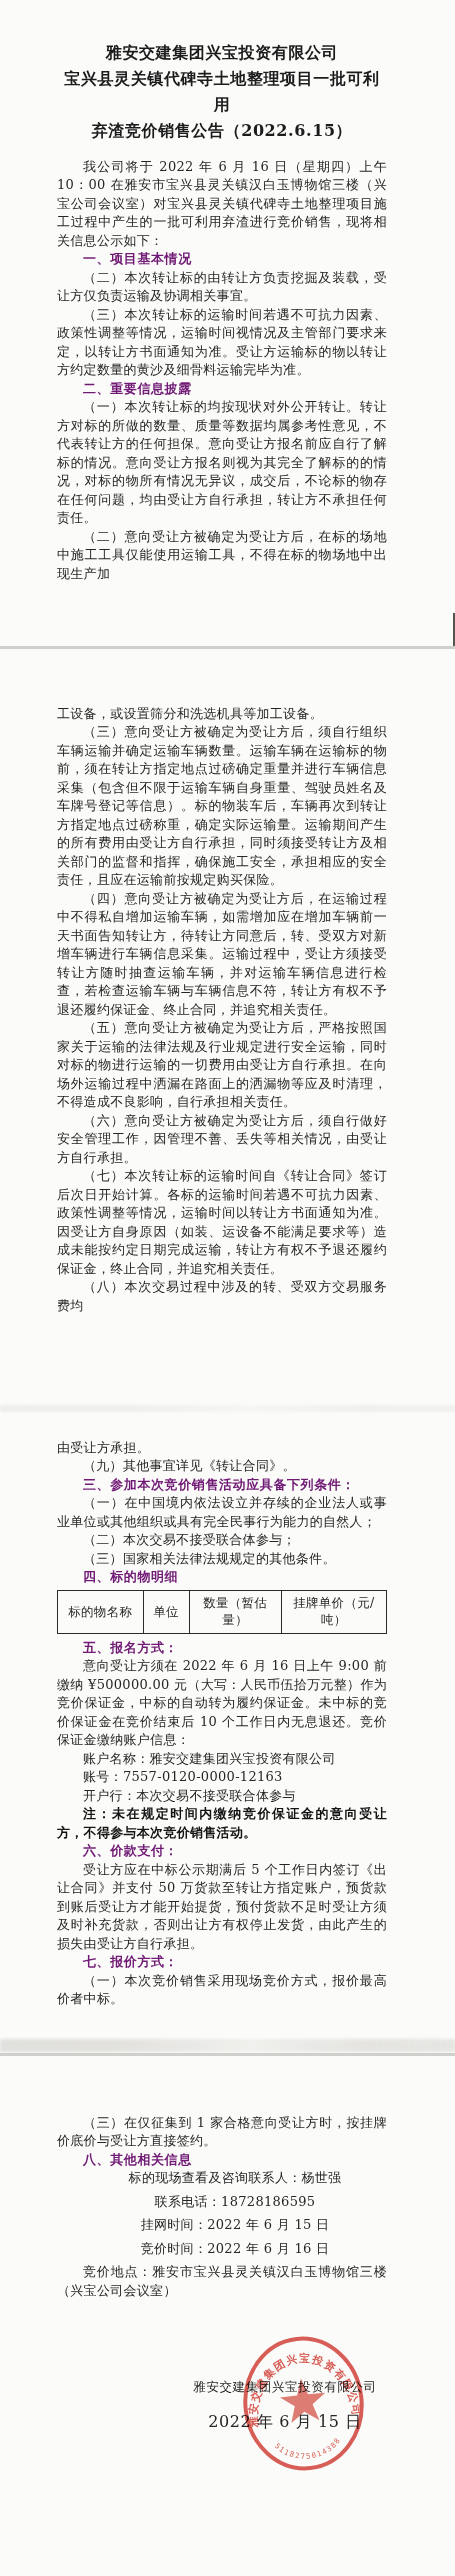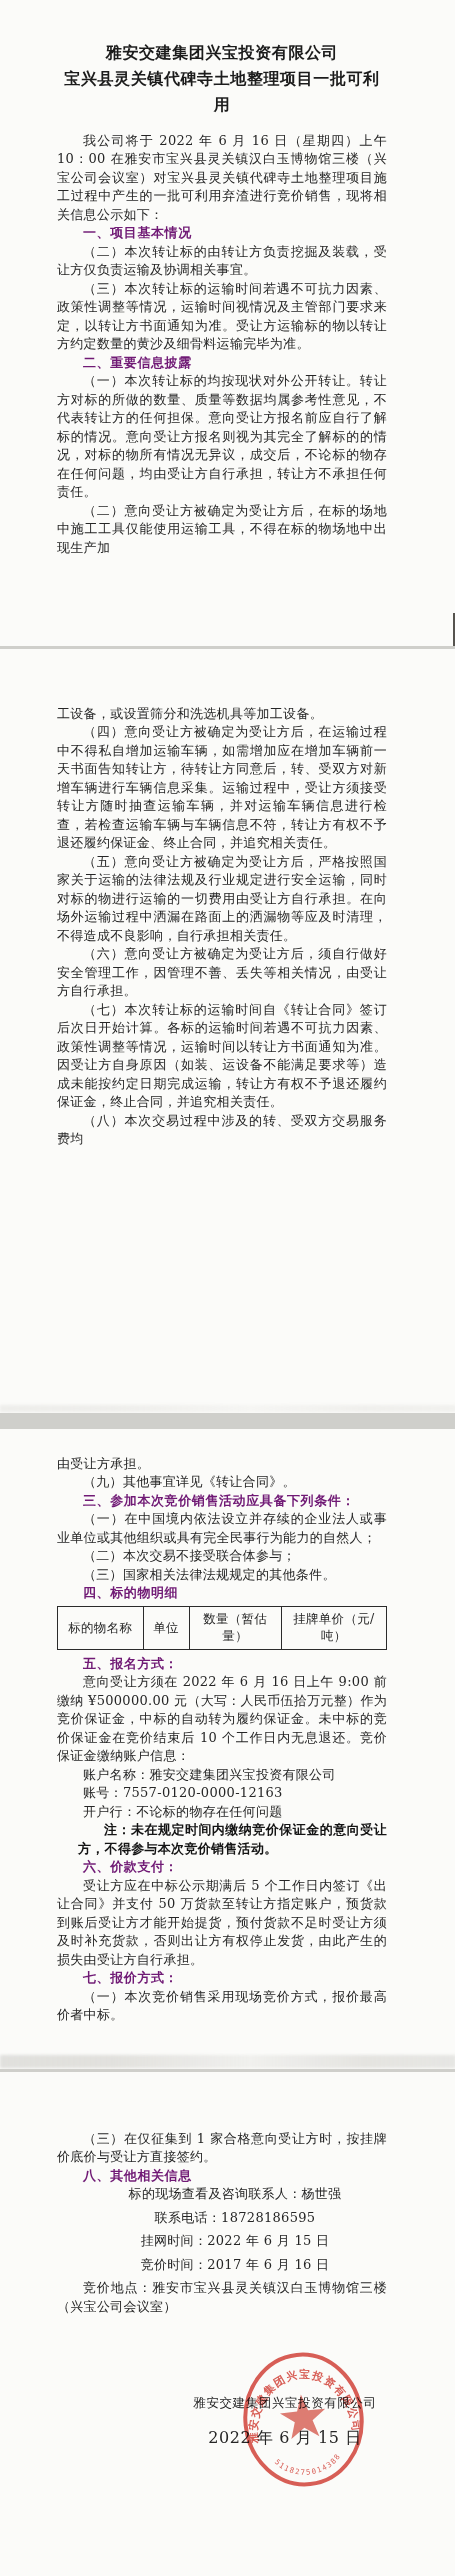--- a/index.html
+++ b/index.html
@@ -9,21 +9,21 @@
     font-family:"DejaVu Serif","Liberation Serif",serif;
     color:#262626;
   }
   .page{
     position:relative;
     background:#fbfbf9;
     box-sizing:border-box;
     overflow:hidden;
   }
   #page1{height:646px;padding:40px 69px 0 57px;margin-bottom:2.8px;}
-  #page2{height:764px;padding:56px 69px 10px 57px;margin-bottom:16px;}
+  #page2{height:764px;padding:56px 69px 10px 57px;margin-bottom:0;}
   #page3{height:640px;padding:26px 69px 0 57px;margin-bottom:2.8px;}
   #page4{height:560px;padding:58px 69px 0 57px;}
 
   .doc-title{
     font-weight:bold;
     font-size:16px;
     line-height:26px;
     text-align:center;
     letter-spacing:0.6px;
     color:#1c1c1c;
@@ -44,21 +44,20 @@
     font-weight:bold;
     font-family:"Liberation Sans","DejaVu Sans",sans-serif;
     text-align:left;
     color:#701a75;
     letter-spacing:0.6px;
   }
   p.note{
     font-weight:bold;
     font-family:"Liberation Sans","DejaVu Sans",sans-serif;
     color:#141414;
-    margin-left:21px;
   }
   p.kv{text-align:center;margin-bottom:5.1px;}
 
   table.goods{
     width:100%;
     border-collapse:collapse;
     border:1.1px solid #2b2b2b;
     margin:3.4px 0 4.6px 0;
     table-layout:fixed;
   }
@@ -107,33 +106,35 @@
     background:#56544f;
   }
 </style>
 </head>
 <body>
 
 <div class="page" id="page1">
   <div class="doc-title">
     <div>雅安交建集团兴宝投资有限公司</div>
     <div>宝兴县灵关镇代碑寺土地整理项目一批可利用</div>
+    <div>弃渣竞价销售公告（2022.6.15）</div>
   </div>
   <p>我公司将于 2022 年 6 月 16 日（星期四）上午 10：00 在雅安市宝兴县灵关镇汉白玉博物馆三楼（兴宝公司会议室）对宝兴县灵关镇代碑寺土地整理项目施工过程中产生的一批可利用弃渣进行竞价销售，现将相关信息公示如下：</p>
   <p class="heading">一、项目基本情况</p>
   <p>（二）本次转让标的由转让方负责挖掘及装载，受让方仅负责运输及协调相关事宜。</p>
   <p>（三）本次转让标的运输时间若遇不可抗力因素、政策性调整等情况，运输时间视情况及主管部门要求来定，以转让方书面通知为准。受让方运输标的物以转让方约定数量的黄沙及细骨料运输完毕为准。</p>
   <p class="heading">二、重要信息披露</p>
   <p>（一）本次转让标的均按现状对外公开转让。转让方对标的所做的数量、质量等数据均属参考性意见，不代表转让方的任何担保。意向受让方报名前应自行了解标的情况。意向受让方报名则视为其完全了解标的的情况，对标的物所有情况无异议，成交后，不论标的物存在任何问题，均由受让方自行承担，转让方不承担任何责任。</p>
   <p>（二）意向受让方被确定为受让方后，在标的场地中施工工具仅能使用运输工具，不得在标的物场地中出现生产加</p>
   <div class="edge-artifact"></div>
 </div>
 
 <div class="page" id="page2">
   <p class="cont">工设备，或设置筛分和洗选机具等加工设备。</p>
+  <p>（三）意向受让方被确定为受让方后，须自行组织车辆运输并确定运输车辆数量。运输车辆在运输标的物前，须在转让方指定地点过磅确定重量并进行车辆信息采集（包含但不限于运输车辆自身重量、驾驶员姓名及车牌号登记等信息）。标的物装车后，车辆再次到转让方指定地点过磅称重，确定实际运输量。运输期间产生的所有费用由受让方自行承担，同时须接受转让方及相关部门的监督和指挥，确保施工安全，承担相应的安全责任，且应在运输前按规定购买保险。</p>
   <p>（四）意向受让方被确定为受让方后，在运输过程中不得私自增加运输车辆，如需增加应在增加车辆前一天书面告知转让方，待转让方同意后，转、受双方对新增车辆进行车辆信息采集。运输过程中，受让方须接受转让方随时抽查运输车辆，并对运输车辆信息进行检查，若检查运输车辆与车辆信息不符，转让方有权不予退还履约保证金、终止合同，并追究相关责任。</p>
   <p>（五）意向受让方被确定为受让方后，严格按照国家关于运输的法律法规及行业规定进行安全运输，同时对标的物进行运输的一切费用由受让方自行承担。在向场外运输过程中洒漏在路面上的洒漏物等应及时清理，不得造成不良影响，自行承担相关责任。</p>
   <p>（六）意向受让方被确定为受让方后，须自行做好安全管理工作，因管理不善、丢失等相关情况，由受让方自行承担。</p>
   <p>（七）本次转让标的运输时间自《转让合同》签订后次日开始计算。各标的运输时间若遇不可抗力因素、政策性调整等情况，运输时间以转让方书面通知为准。因受让方自身原因（如装、运设备不能满足要求等）造成未能按约定日期完成运输，转让方有权不予退还履约保证金，终止合同，并追究相关责任。</p>
   <p>（八）本次交易过程中涉及的转、受双方交易服务费均</p>
   <div class="smudge light"></div>
 </div>
 
 <div class="page" id="page3">
   <p class="cont">由受让方承担。</p>
@@ -158,37 +159,37 @@
       <th>数量（暂估量）</th>
       <th>挂牌单价（元/吨）</th>
     </tr>
   </tbody>
     </table>
 
   <p class="heading">五、报名方式：</p>
   <p>意向受让方须在 2022 年 6 月 16 日上午 9:00 前缴纳 ¥500000.00 元（大写：人民币伍拾万元整）作为竞价保证金，中标的自动转为履约保证金。未中标的竞价保证金在竞价结束后 10 个工作日内无息退还。竞价保证金缴纳账户信息：</p>
   <p>账户名称：雅安交建集团兴宝投资有限公司</p>
   <p>账号：7557-0120-0000-12163</p>
-  <p>开户行：不论标的物存在任何问题</p>
+  <p>开户行：本次交易不接受联合体参与</p>
   <p class="note">注：未在规定时间内缴纳竞价保证金的意向受让方，不得参与本次竞价销售活动。</p>
   <p class="heading">六、价款支付：</p>
   <p>受让方应在中标公示期满后 5 个工作日内签订《出让合同》并支付 50 万货款至转让方指定账户，预货款到账后受让方才能开始提货，预付货款不足时受让方须及时补充货款，否则出让方有权停止发货，由此产生的损失由受让方自行承担。</p>
   <p class="heading">七、报价方式：</p>
   <p>（一）本次竞价销售采用现场竞价方式，报价最高价者中标。</p>
 
   <div class="smudge"></div>
 </div>
 
 <div class="page" id="page4">
   <p>（三）在仅征集到 1 家合格意向受让方时，按挂牌价底价与受让方直接签约。</p>
   <p class="heading">八、其他相关信息</p>
   <p class="kv">标的现场查看及咨询联系人：杨世强</p>
   <p class="kv">联系电话：18728186595</p>
   <p class="kv">挂网时间：2022 年 6 月 15 日</p>
-  <p class="kv">竞价时间：2017 年 6 月 16 日</p>
+  <p class="kv">竞价时间：2022 年 6 月 16 日</p>
   <p>竞价地点：雅安市宝兴县灵关镇汉白玉博物馆三楼（兴宝公司会议室）</p>
 
   <div class="sig">
     <p class="sig-company">雅安交建集团兴宝投资有限公司</p>
     <p class="sig-date">2022 年 6 月 15 日</p>
   </div>
 
   <div class="seal">
     <svg width="129" height="139" viewBox="0 0 226 244">
       <defs>

